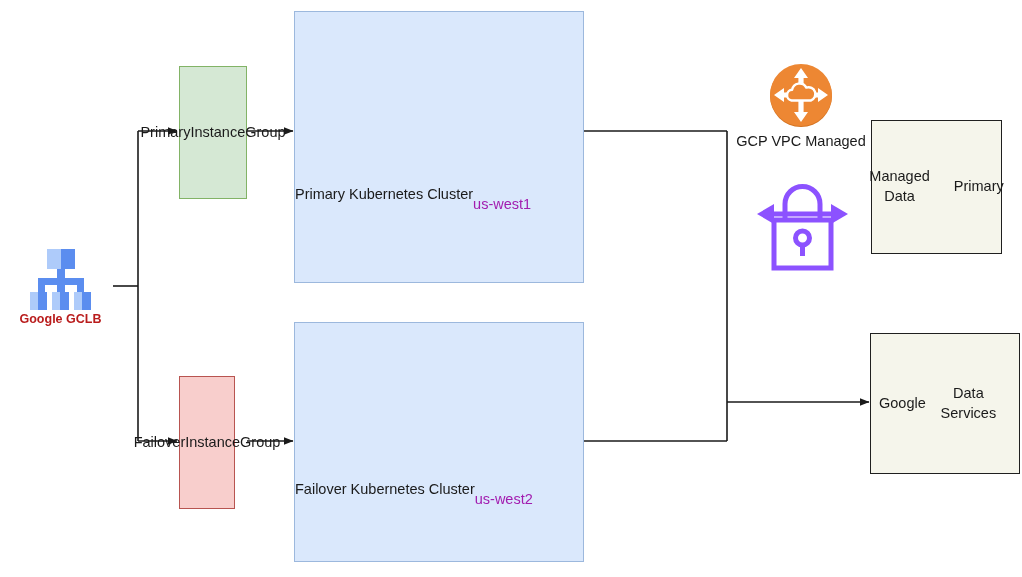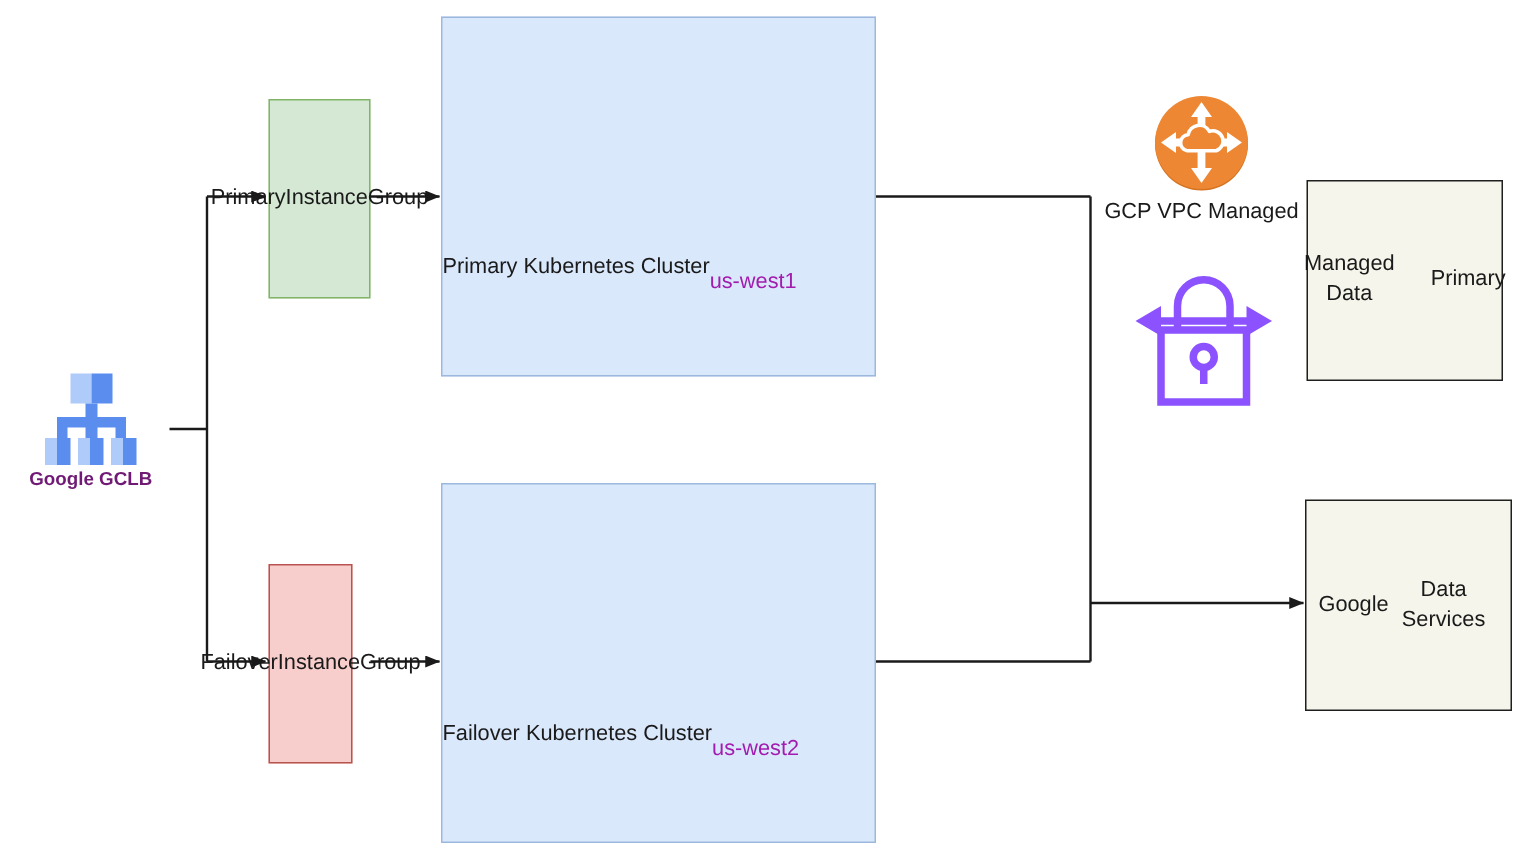--- a/index.html
+++ b/index.html
@@ -82,21 +82,21 @@
   
   .gclb {
     position: absolute;
     display: flex;
     flex-direction: column;
     align-items: center;
   }
   .gclb-label {
     font-size: 12.5px;
     font-weight: bold;
-    color: #701a75;
+    color: #b91c1c;
     margin-top: 2px;
     white-space: nowrap;
   }
 
   
   .vpc-peering {
     position: absolute;
     display: flex;
     flex-direction: column;
     align-items: center;
@@ -173,21 +173,21 @@
     <div>Instance</div>
     <div>Group</div>
   </div>
 
   <div class="node instance-group ig-failover" style="left:179px; top:376px; width:56px; height:133px;">
     <div>Failover</div>
     <div>Instance</div>
     <div>Group</div>
   </div>
 
-  <div class="node cluster" style="left:294px; top:11px; width:290px; height:240px; justify-content:flex-start; padding-top:94px;">
+  <div class="node cluster" style="left:294px; top:11px; width:290px; height:272px; justify-content:flex-start; padding-top:94px;">
     <div class="line-1">Primary Kubernetes Cluster</div>
     <div class="line-2">us-west1</div>
   </div>
 
   <div class="node cluster" style="left:294px; top:322px; width:290px; height:240px; justify-content:flex-start; padding-top:94px;">
     <div class="line-1">Failover Kubernetes Cluster</div>
     <div class="line-2">us-west2</div>
   </div>
 
   <div class="vpc-peering" style="left:736px; top:62px; width:130px;">
@@ -229,18 +229,18 @@
         <path d="M93,42 L76,32 L76,52 z"></path>
       </g>
     </svg>
   </div>
 
   <div class="node datasvc" style="left:871px; top:120px; width:131px; height:134px;gap:24px;">
     <div>Managed Data</div>
     <div>Primary</div>
   </div>
 
-  <div class="node datasvc" style="left:870px; top:333px; width:138px; height:141px;">
+  <div class="node datasvc" style="left:870px; top:333px; width:150px; height:141px;">
     <div>Google</div>
     <div>Data Services</div>
   </div>
 
 </div>
 
 </body></html>

